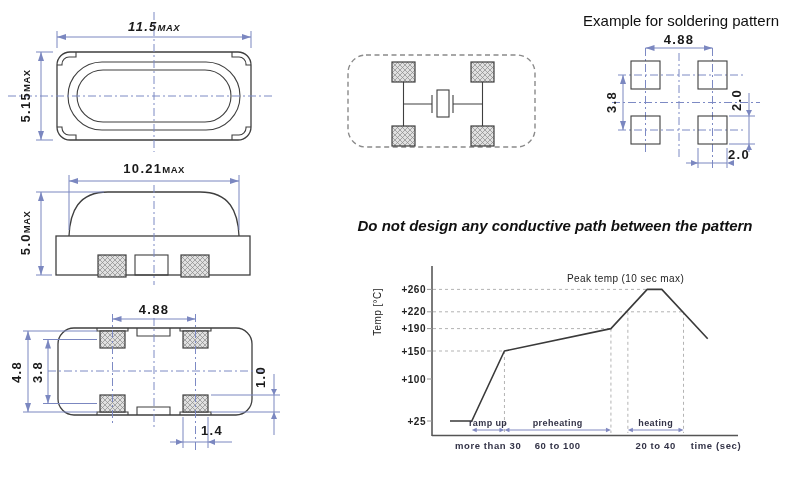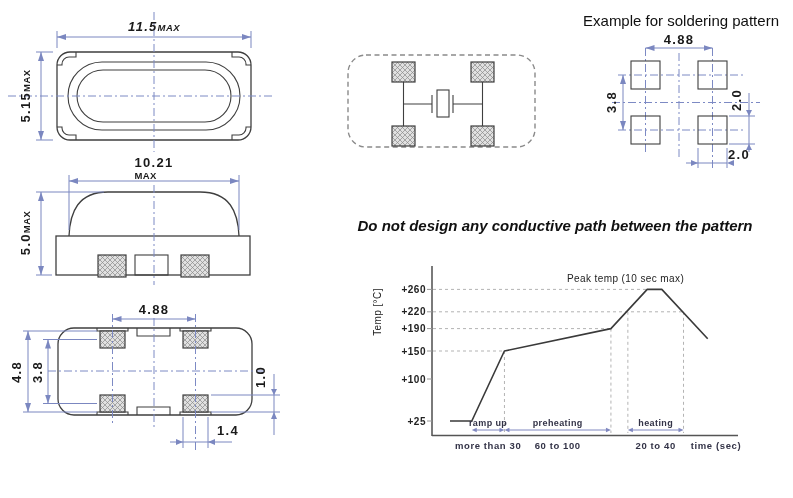--- a/index.html
+++ b/index.html
@@ -180,41 +180,41 @@
   <div class="warning" style="left:555px;top:207px;">Do not design any conductive path between the pattern</div>
 
   <div class="dim" style="left:154px;top:26px;font-style:italic;">
     <span>11.5</span>
       <span class="max">MAX</span>
   </div>
   <div class="dim vdim" style="left:25px;top:96px;">
     <span>5.15</span>
       <span class="max">MAX</span>
   </div>
-  <div class="dim" style="left:154px;top:168px;flex-direction:column;">
+  <div class="dim" style="left:154px;top:168px;">
     <span>10.21</span>
       <span class="max">MAX</span>
   </div>
   <div class="dim vdim" style="left:25px;top:233px;">
     <span>5.0</span>
       <span class="max">MAX</span>
   </div>
   <div class="dim" style="left:154px;top:309px;">
     <span>4.88</span>
   </div>
   <div class="dim vdim" style="left:16px;top:372px;">
     <span>4.8</span>
   </div>
   <div class="dim vdim" style="left:37px;top:372px;">
     <span>3.8</span>
   </div>
   <div class="dim vdim" style="left:260px;top:377px;">
     <span>1.0</span>
   </div>
-  <div class="dim" style="left:228px;top:430px;">
+  <div class="dim" style="left:212px;top:430px;">
     <span>1.4</span>
   </div>
   <div class="dim" style="left:679px;top:39px;">
     <span>4.88</span>
   </div>
   <div class="dim vdim" style="left:611px;top:102px;">
     <span>3.8</span>
   </div>
   <div class="dim vdim" style="left:736px;top:100px;">
     <span>2.0</span>

